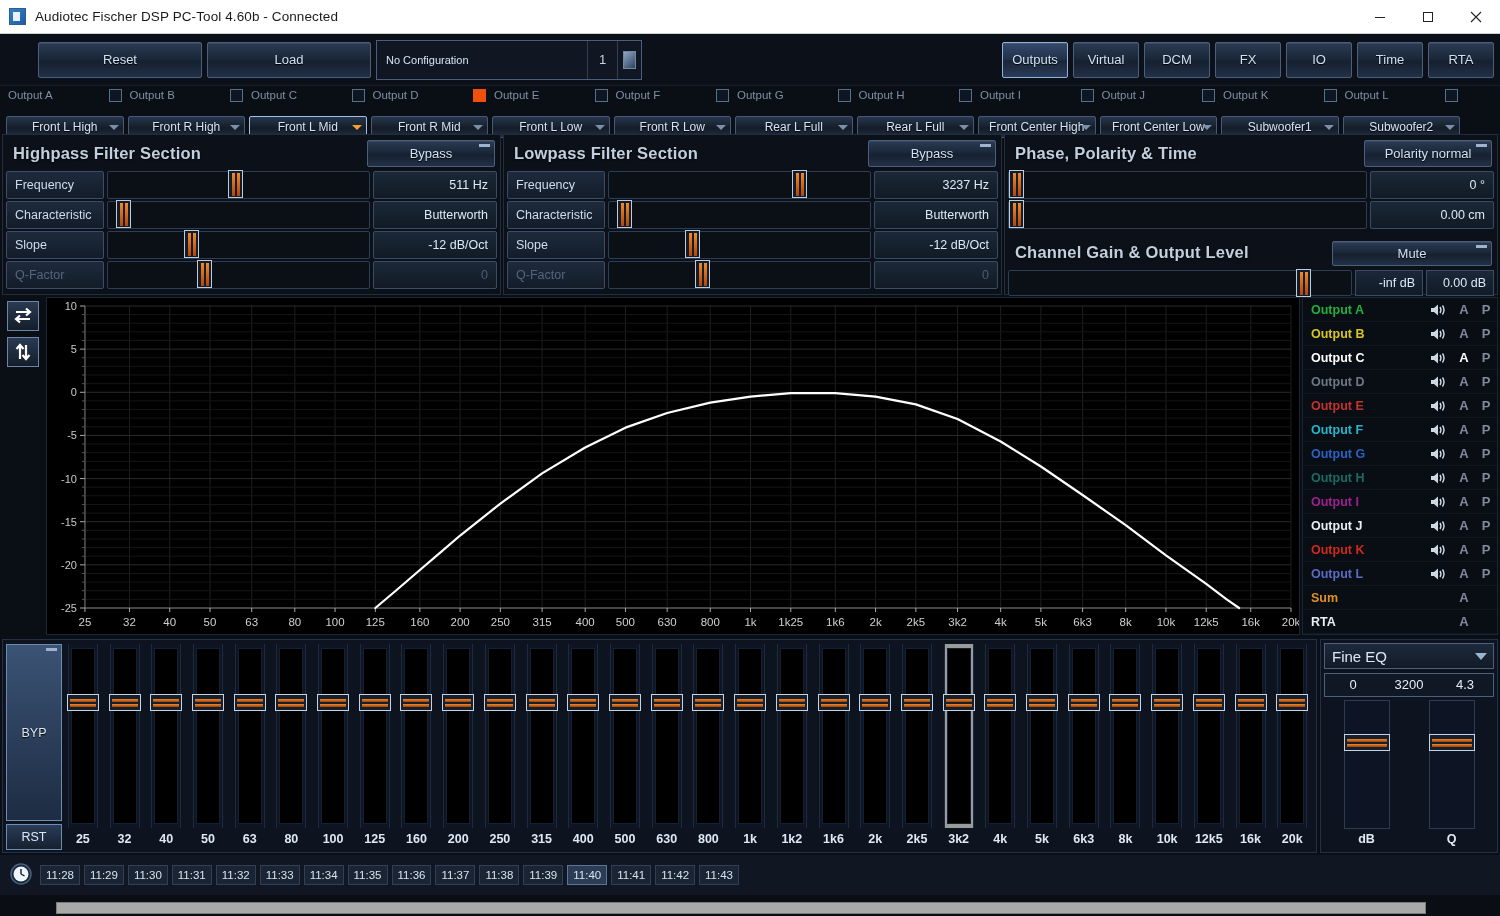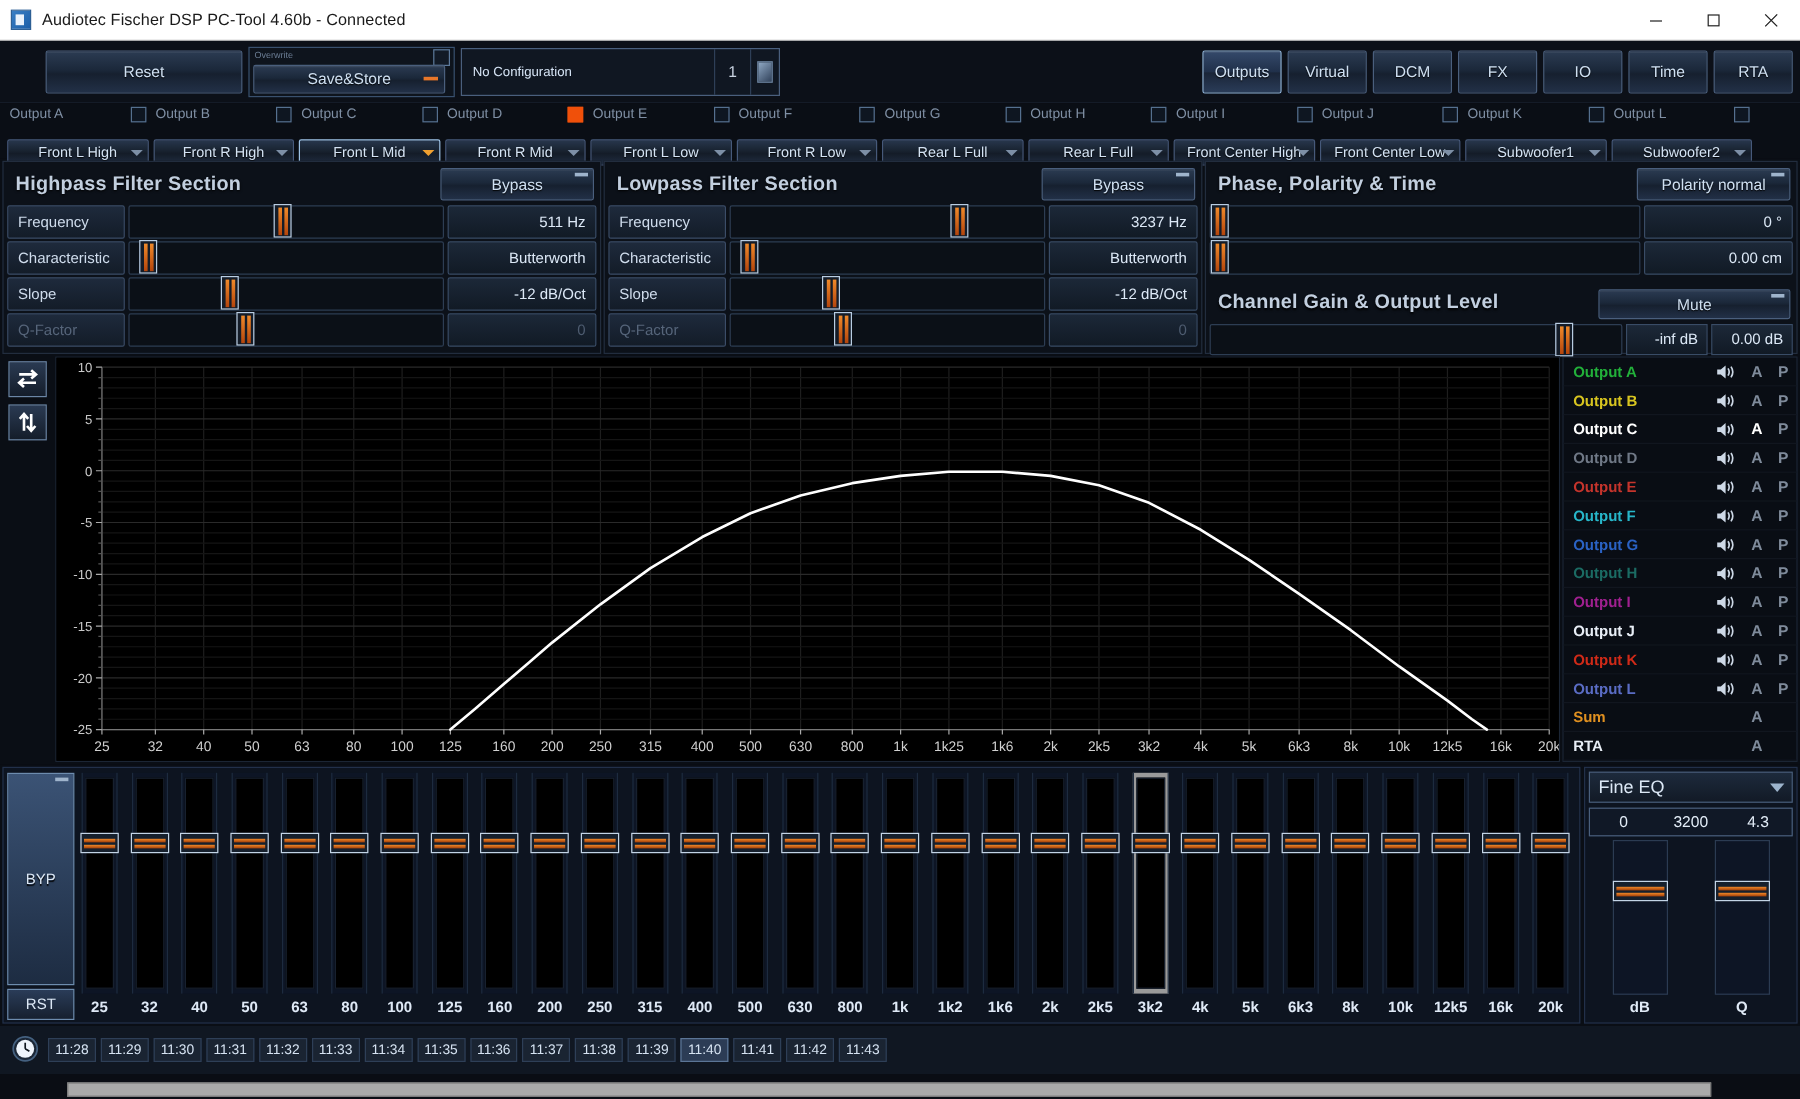--- a/index.html
+++ b/index.html
@@ -187,28 +187,21 @@
       <div class="tb-btn close">
         <svg width="12" height="12" viewBox="0 0 12 12">
             <path d="M1 1 L11 11 M11 1 L1 11" stroke="#222" stroke-width="1.1"></path>
           </svg>
       </div>
     </div>
   </div>
 
   <div class="toolbar">
     <div class="btn3d btn-reset">Reset</div>
-    <div class="savewrap">
-      <div class="ovw">Overwrite</div>
-      <div class="ovwbox"></div>
-      <div class="btn3d btn-save">
-        <span>Save&amp;Store</span>
-        <span class="tick"></span>
-      </div>
-    </div>
+    <div class="btn3d btn-load">Load</div>
     <div class="cfgbox">
       <div class="cfgname">No Configuration</div>
       <div class="cfgnum">1</div>
       <div class="cfgedit">
         <div class="pen"></div>
       </div>
     </div>
     <div class="navtabs" id="navtabs">
         <div class="btn3d navtab active">
           <span>Outputs</span>

